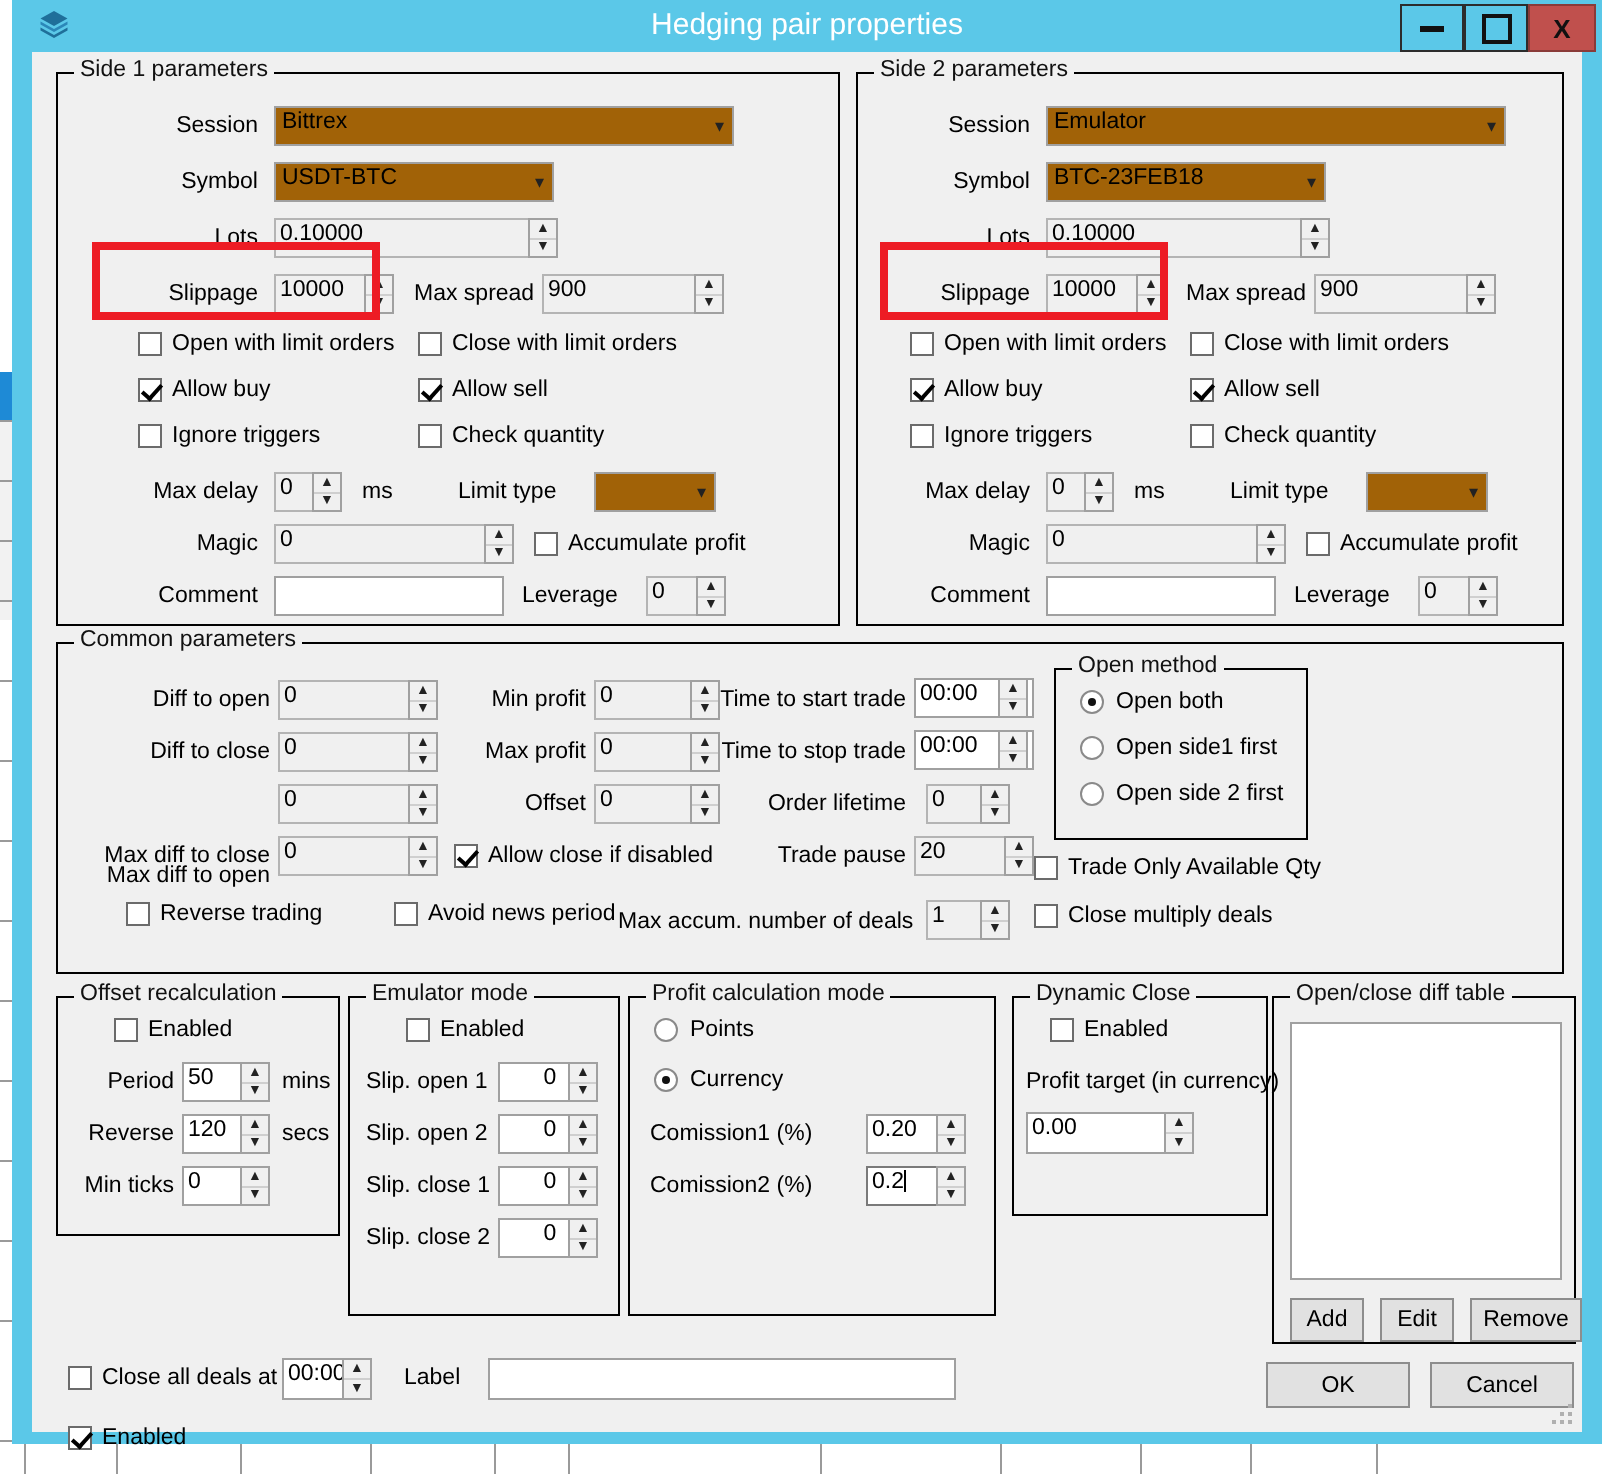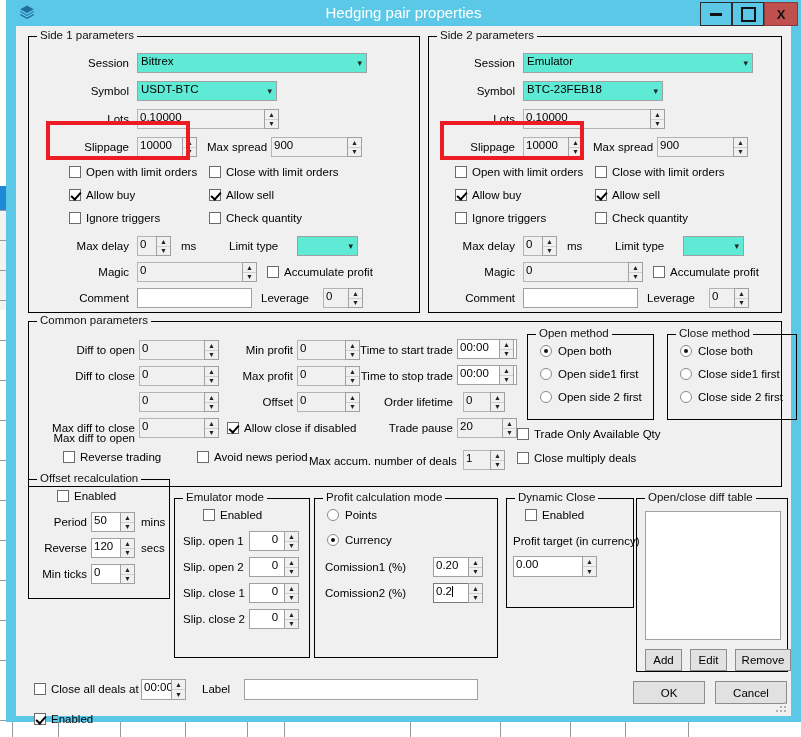--- a/index.html
+++ b/index.html
@@ -84,21 +84,21 @@
   }
   .spin > div{
     flex:1;display:flex;align-items:center;justify-content:center;
     font-size:7px;line-height:1;color:#222;
   }
   .spin > div:first-child{border-bottom:1px solid #cfcfcf;}
 
   
   .combo{
     position:absolute;box-sizing:border-box;
-    border:1px solid #a0a0a0;background:#5eead4;
+    border:1px solid #a0a0a0;background:#a16207;
     font-size:11.5px;color:#000;padding:1px 11px 0 3px;
     overflow:hidden;white-space:nowrap;
   }
   .combo .arrow{
     position:absolute;right:4px;top:50%;transform:translateY(-50%);
     font-size:9px;color:#222;
   }
 
   
   .cb{position:absolute;display:flex;align-items:center;white-space:nowrap;cursor:pointer;}
@@ -506,47 +506,32 @@
         <div class="rd" style="left:12px;top:33px;">
           <span class="circ"></span>
           <span class="rdl">Open side1 first</span>
         </div>
         <div class="rd" style="left:12px;top:56px;">
           <span class="circ"></span>
           <span class="rdl">Open side 2 first</span>
         </div>
       </div>
 
-      <div class="group" style="left:638px;top:12px;width:128px;height:84px;">
-        <span class="gtitle">Close method</span>
-        <div class="rd on" style="left:12px;top:10px;">
-          <span class="circ"></span>
-          <span class="rdl">Close both</span>
-        </div>
-        <div class="rd" style="left:12px;top:33px;">
-          <span class="circ"></span>
-          <span class="rdl">Close side1 first</span>
-        </div>
-        <div class="rd" style="left:12px;top:56px;">
-          <span class="circ"></span>
-          <span class="rdl">Close side 2 first</span>
-        </div>
-      </div>
 
       <div class="cb" style="left:488px;top:106px;">
         <span class="box"></span>
         <span class="cbl">Trade Only Available Qty</span>
       </div>
       <div class="cb" style="left:488px;top:130px;">
         <span class="box"></span>
         <span class="cbl">Close multiply deals</span>
       </div>
     </div>
 
-    <div class="group" style="left:12px;top:453px;width:140px;height:118px;">
+    <div class="group" style="left:12px;top:472px;width:140px;height:118px;">
       <span class="gtitle">Offset recalculation</span>
       <div class="cb" style="left:28px;top:10px;">
         <span class="box"></span>
         <span class="cbl">Enabled</span>
       </div>
 
       <span class="lbl r" style="left:0px;top:36px;width:58px;">Period</span>
       <div class="tbox" style="left:62px;top:32px;width:44px;height:20px;">50</div>
       <div class="spin" style="left:91px;top:32px;height:20px;">
           <div>▲</div>

